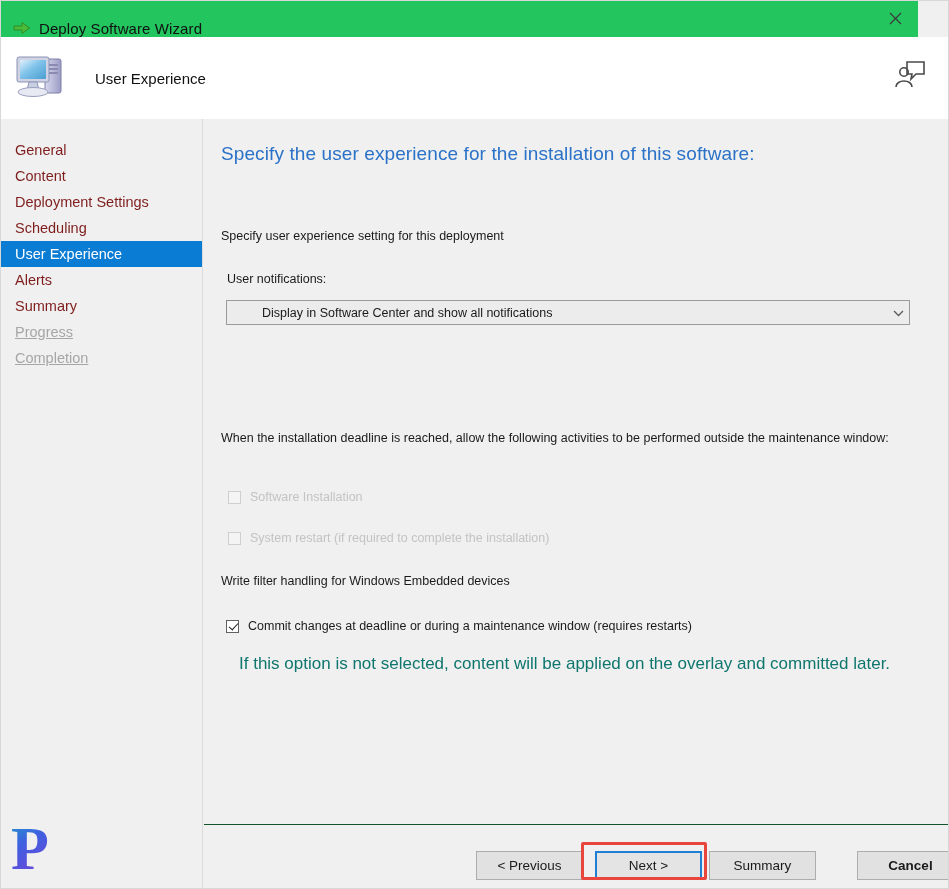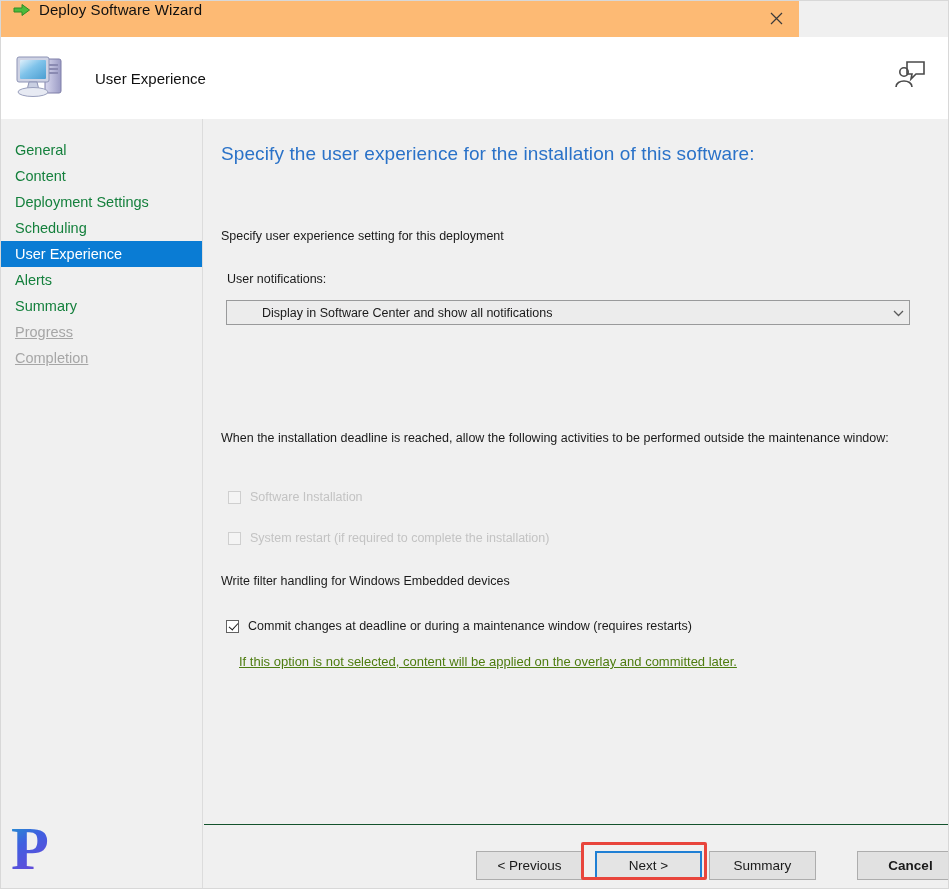--- a/index.html
+++ b/index.html
@@ -17,23 +17,23 @@
   .window {
     position: relative;
     width: 949px; height: 889px;
     background: #f0f0f0;
     border: 1px solid #d8d8d8;
     overflow: hidden;
   }
   
   .titlebar {
     position: absolute; top: 0; left: 0;
-    width: 798px; height: 36px;
-    background: #fdba74;
-    display: flex; align-items: flex-start;
+    width: 917px; height: 36px;
+    background: #22c55e;
+    display: flex; align-items: flex-end;
   }
   .title-icon {
     margin-left: 12px; margin-right: 8px;
     width: 18px; height: 18px;
     display: flex; align-items: center; justify-content: center;
   }
   .title-text {
     font-size: 15px; color: #111;
     letter-spacing: .1px;
   }
@@ -77,21 +77,21 @@
     width: 202px; height: 771px;
     background: #f0f0f0;
     border-right: 1px solid #dcdcdc;
     padding-top: 18px;
   }
   .nav-item {
     height: 26px;
     display: flex; align-items: center;
     padding-left: 14px;
     font-size: 14.5px;
-    color: #15803d;
+    color: #7f1d1d;
     cursor: pointer;
     white-space: nowrap;
   }
   .nav-item.selected {
     background: #0a7cd4;
     color: #ffffff;
   }
   .nav-item.disabled {
     color: #a6a6a6;
     cursor: default;
@@ -167,21 +167,21 @@
     left: 4px; top: 0px;
     width: 4px; height: 8px;
     border: solid #1a1a1a;
     border-width: 0 1.6px 1.6px 0;
     transform: rotate(42deg);
   }
   .check-label { color: #1a1a1a; white-space: nowrap; }
   .check-label.dim { color: #c3c3c3; }
   .sub-note {
     position: absolute; left: 35px; top: 535px;
-    font-size: 13px; color: #4d7c0f; text-decoration: underline;
+    font-size: 17px; color: #0f766e;
   }
   .section-label {
     position: absolute; left: 17px; top: 455px;
     font-size: 12.5px; color: #1a1a1a;
   }
   
   .footer {
     position: absolute; left: 203px; top: 705px;
     width: 746px; height: 66px;
     border-top: 1px solid #14532d;

